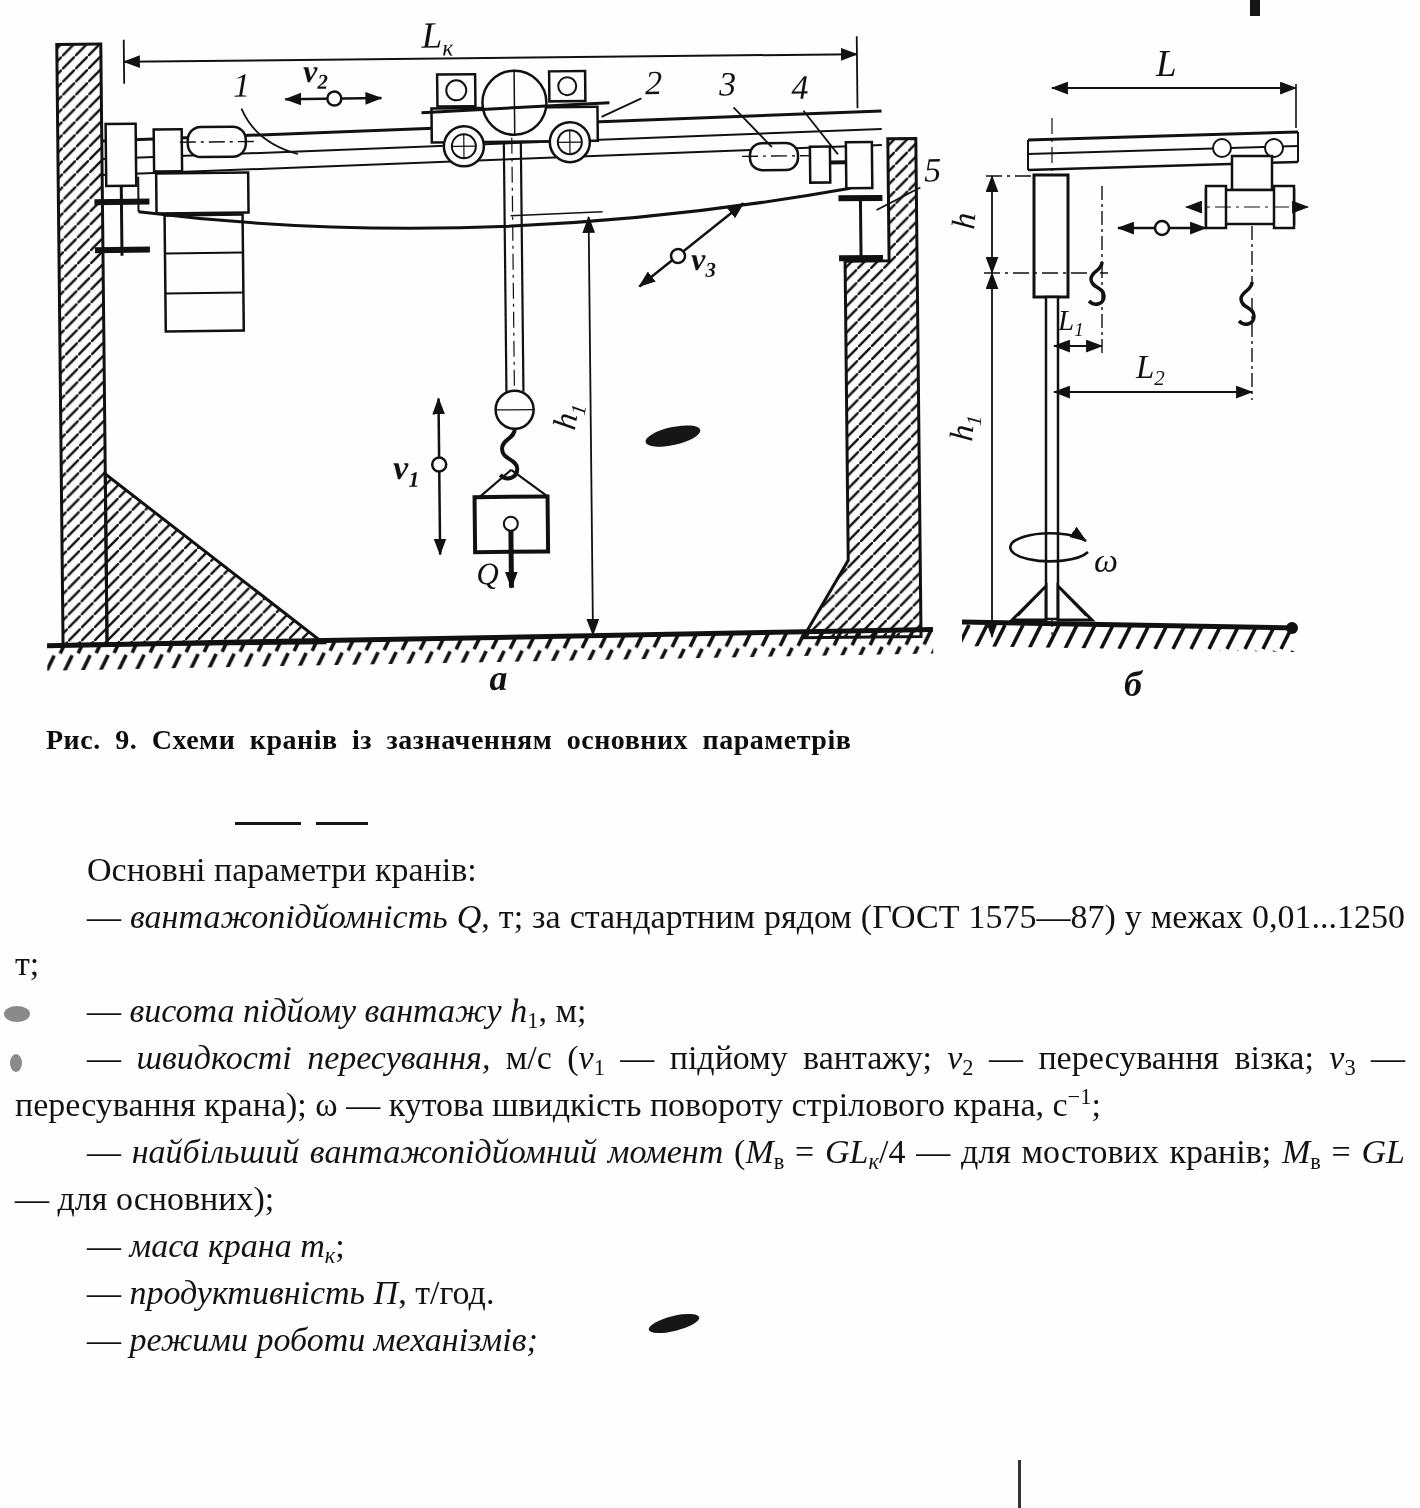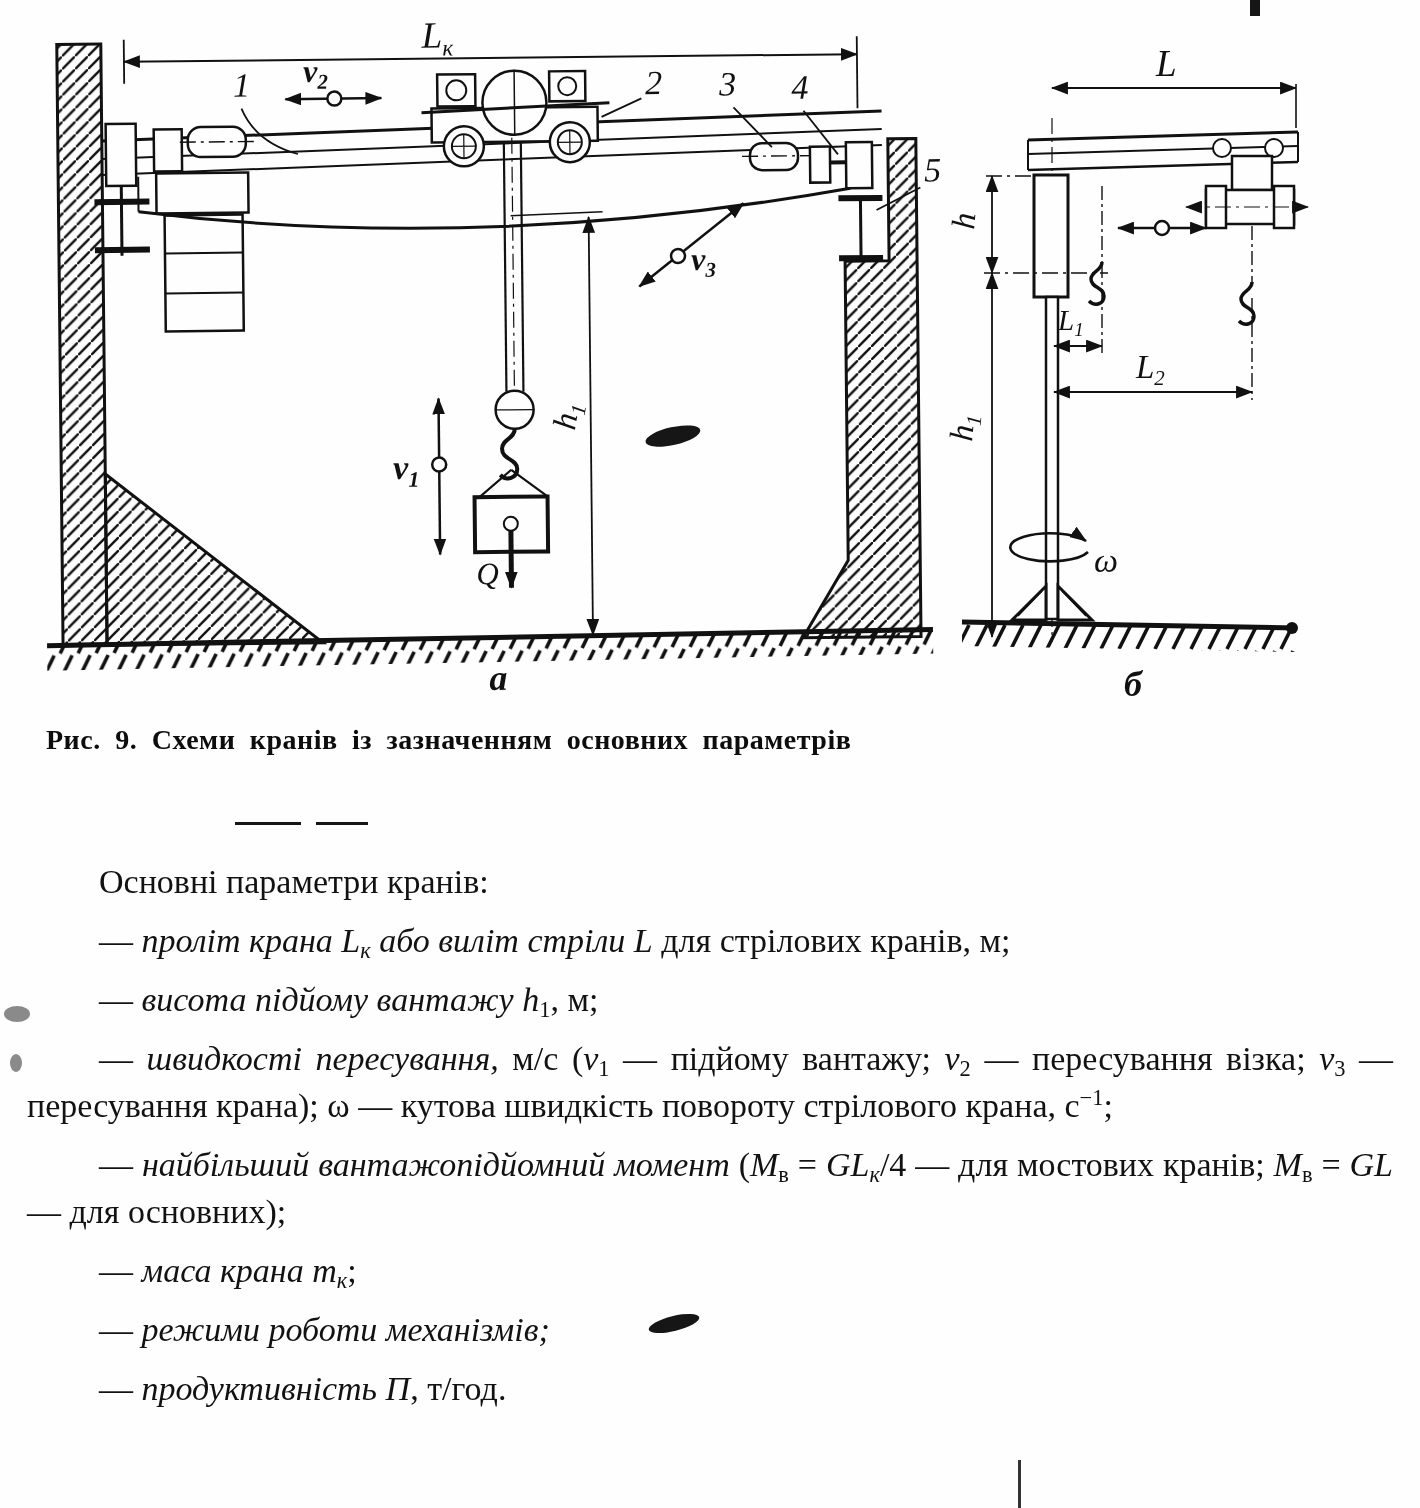--- a/index.html
+++ b/index.html
@@ -11,21 +11,21 @@
   .figwrap{position:absolute;left:0;top:0;width:1284px;height:712px;}
   .caption{
     position:absolute;left:46px;top:724px;width:1100px;
     font-family:"Liberation Serif",serif;font-weight:bold;font-size:28px;
     letter-spacing:.5px;word-spacing:7px;color:#0d0d0d;
   }
   .bodytext{
     position:absolute;left:15px;top:846px;width:1390px;
     font-size:34px;line-height:47px;color:#121212;
   }
-  .bodytext p{margin:12px;text-align:justify;text-indent:72px;}
+  .bodytext p{margin:0;text-align:justify;text-indent:72px;}
   .it{font-style:italic;}
   sub,sup{font-size:66%;line-height:0;}
   sub{vertical-align:-0.25em;}
   sup{vertical-align:0.55em;}
   .artifact{position:absolute;background:#161616;}
   .soft{background:#8a8a8a;border-radius:50%;}
 </style>
 </head>
 <body>
 
@@ -288,20 +288,20 @@
 <div class="artifact" style="left:1250px;top:0;width:10px;height:16px;"></div>
 <div class="artifact" style="left:235px;top:822px;width:66px;height:3px;"></div>
 <div class="artifact" style="left:316px;top:822px;width:52px;height:3px;"></div>
 <div class="artifact soft" style="left:4px;top:1006px;width:26px;height:16px;"></div>
 <div class="artifact soft" style="left:10px;top:1054px;width:12px;height:18px;"></div>
 <div class="artifact" style="left:648px;top:1316px;width:52px;height:15px;border-radius:50%;transform:rotate(-14deg);"></div>
 <div class="artifact" style="left:1018px;top:1460px;width:3px;height:48px;background:#333;"></div>
 
 <div class="bodytext">
   <p><span>Основні параметри кранів:</span></p>
-  <p><span>— </span><span class="it">проліт крана </span><span class="it">L</span><sub class="it">к</sub><span class="it"> або виліт стріли </span><span class="it">L</span><span> для стрілових кранів, м;</span></p>
+  <p><span>— </span><span class="it">вантажопідйомність </span><span class="it">Q</span><span>, т; за стандартним рядом (ГОСТ 1575—87) у межах 0,01...1250 т;</span></p>
   <p><span>— </span><span class="it">висота підйому вантажу </span><span class="it">h</span><sub>1</sub><span>, м;</span></p>
   <p><span>— </span><span class="it">швидкості пересування, </span><span>м/с (</span><span class="it">v</span><sub>1</sub><span> — підйому вантажу; </span><span class="it">v</span><sub>2</sub><span> — пересування візка; </span><span class="it">v</span><sub>3</sub><span> — пересування крана); ω — кутова швидкість повороту стрілового крана, с</span><sup>−1</sup><span>;</span></p>
   <p><span>— </span><span class="it">найбільший вантажопідйомний момент </span><span>(</span><span class="it">М</span><sub>в</sub><span> = </span><span class="it">GL</span><sub class="it">к</sub><span>/4 — для мостових кранів; </span><span class="it">М</span><sub>в</sub><span> = </span><span class="it">GL</span><span> — для основних);</span></p>
   <p><span>— </span><span class="it">маса крана </span><span class="it">m</span><sub class="it">к</sub><span>;</span></p>
+  <p><span>— </span><span class="it">продуктивність </span><span class="it">П</span><span>, т/год.</span></p>
   <p><span>— </span><span class="it">режими роботи механізмів;</span></p>
-  <p><span>— </span><span class="it">продуктивність </span><span class="it">П</span><span>, т/год.</span></p>
 </div>
 
 </body></html>

